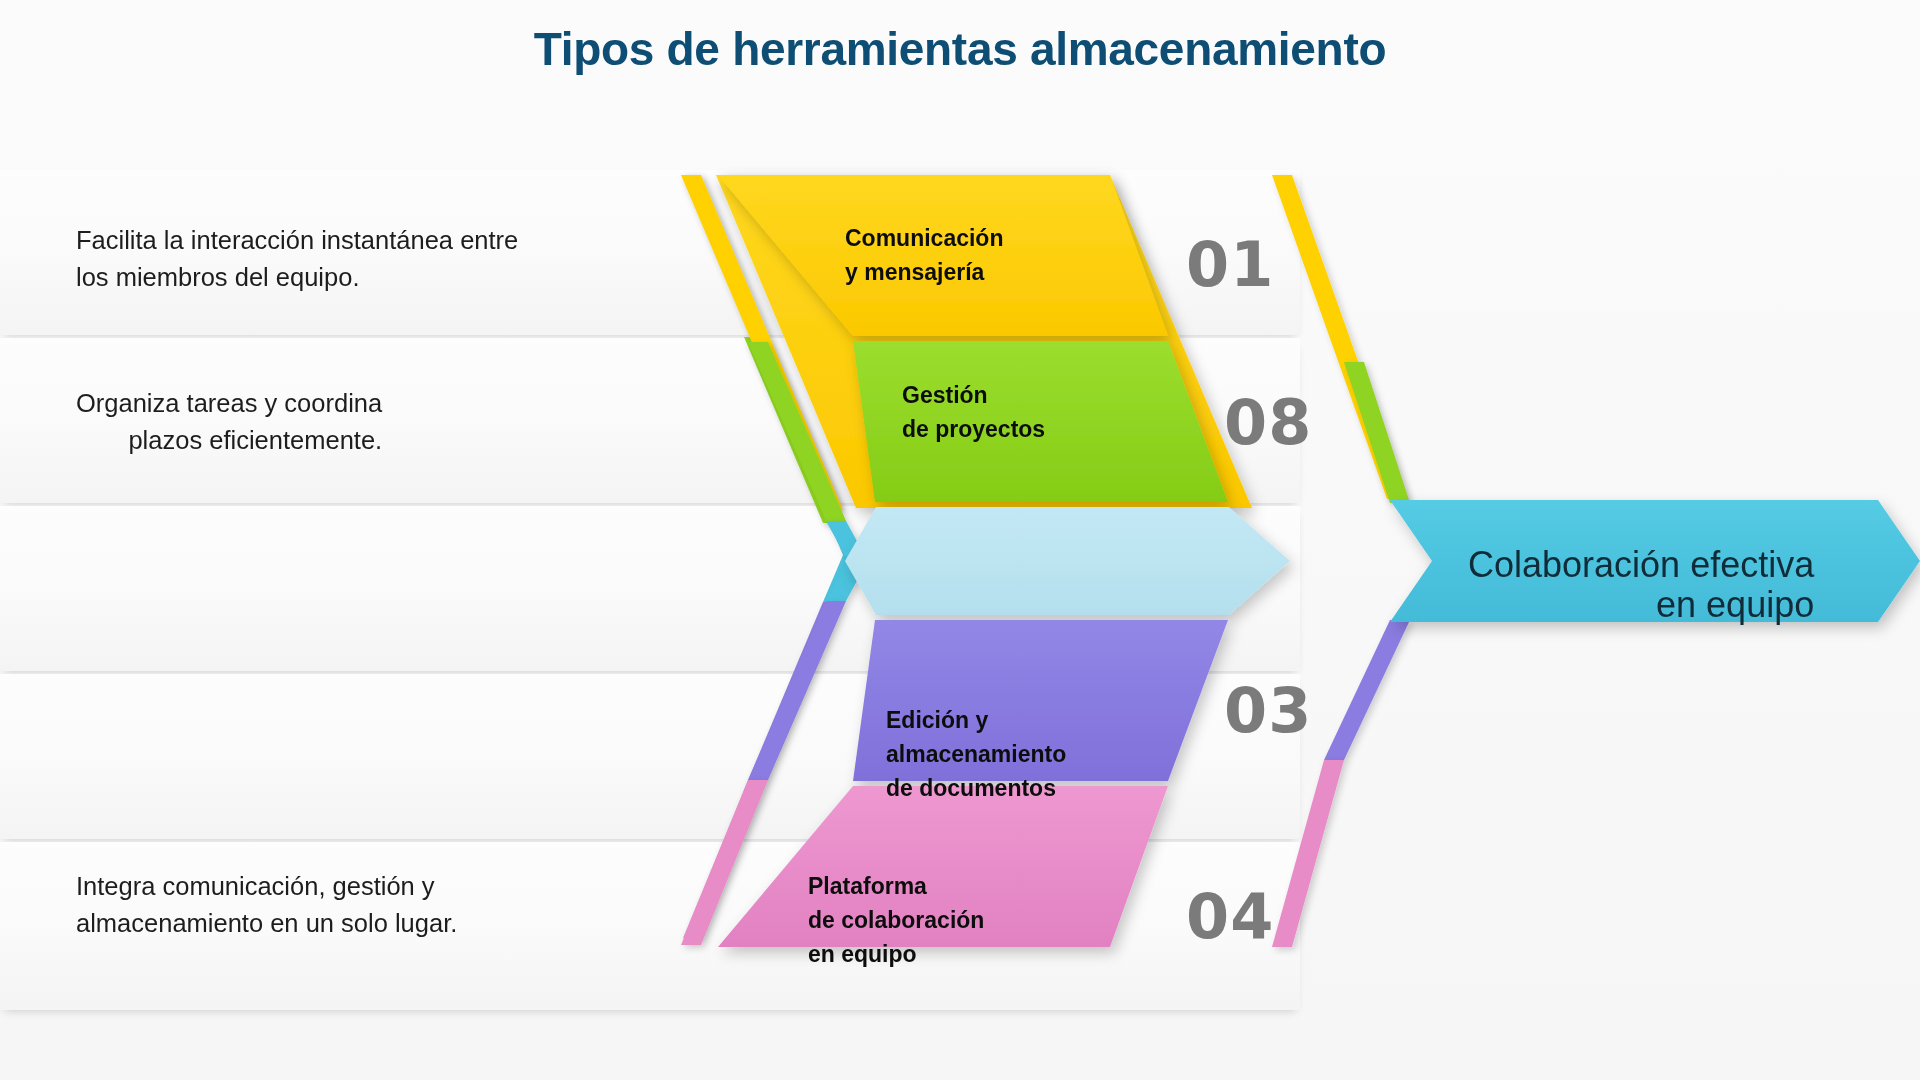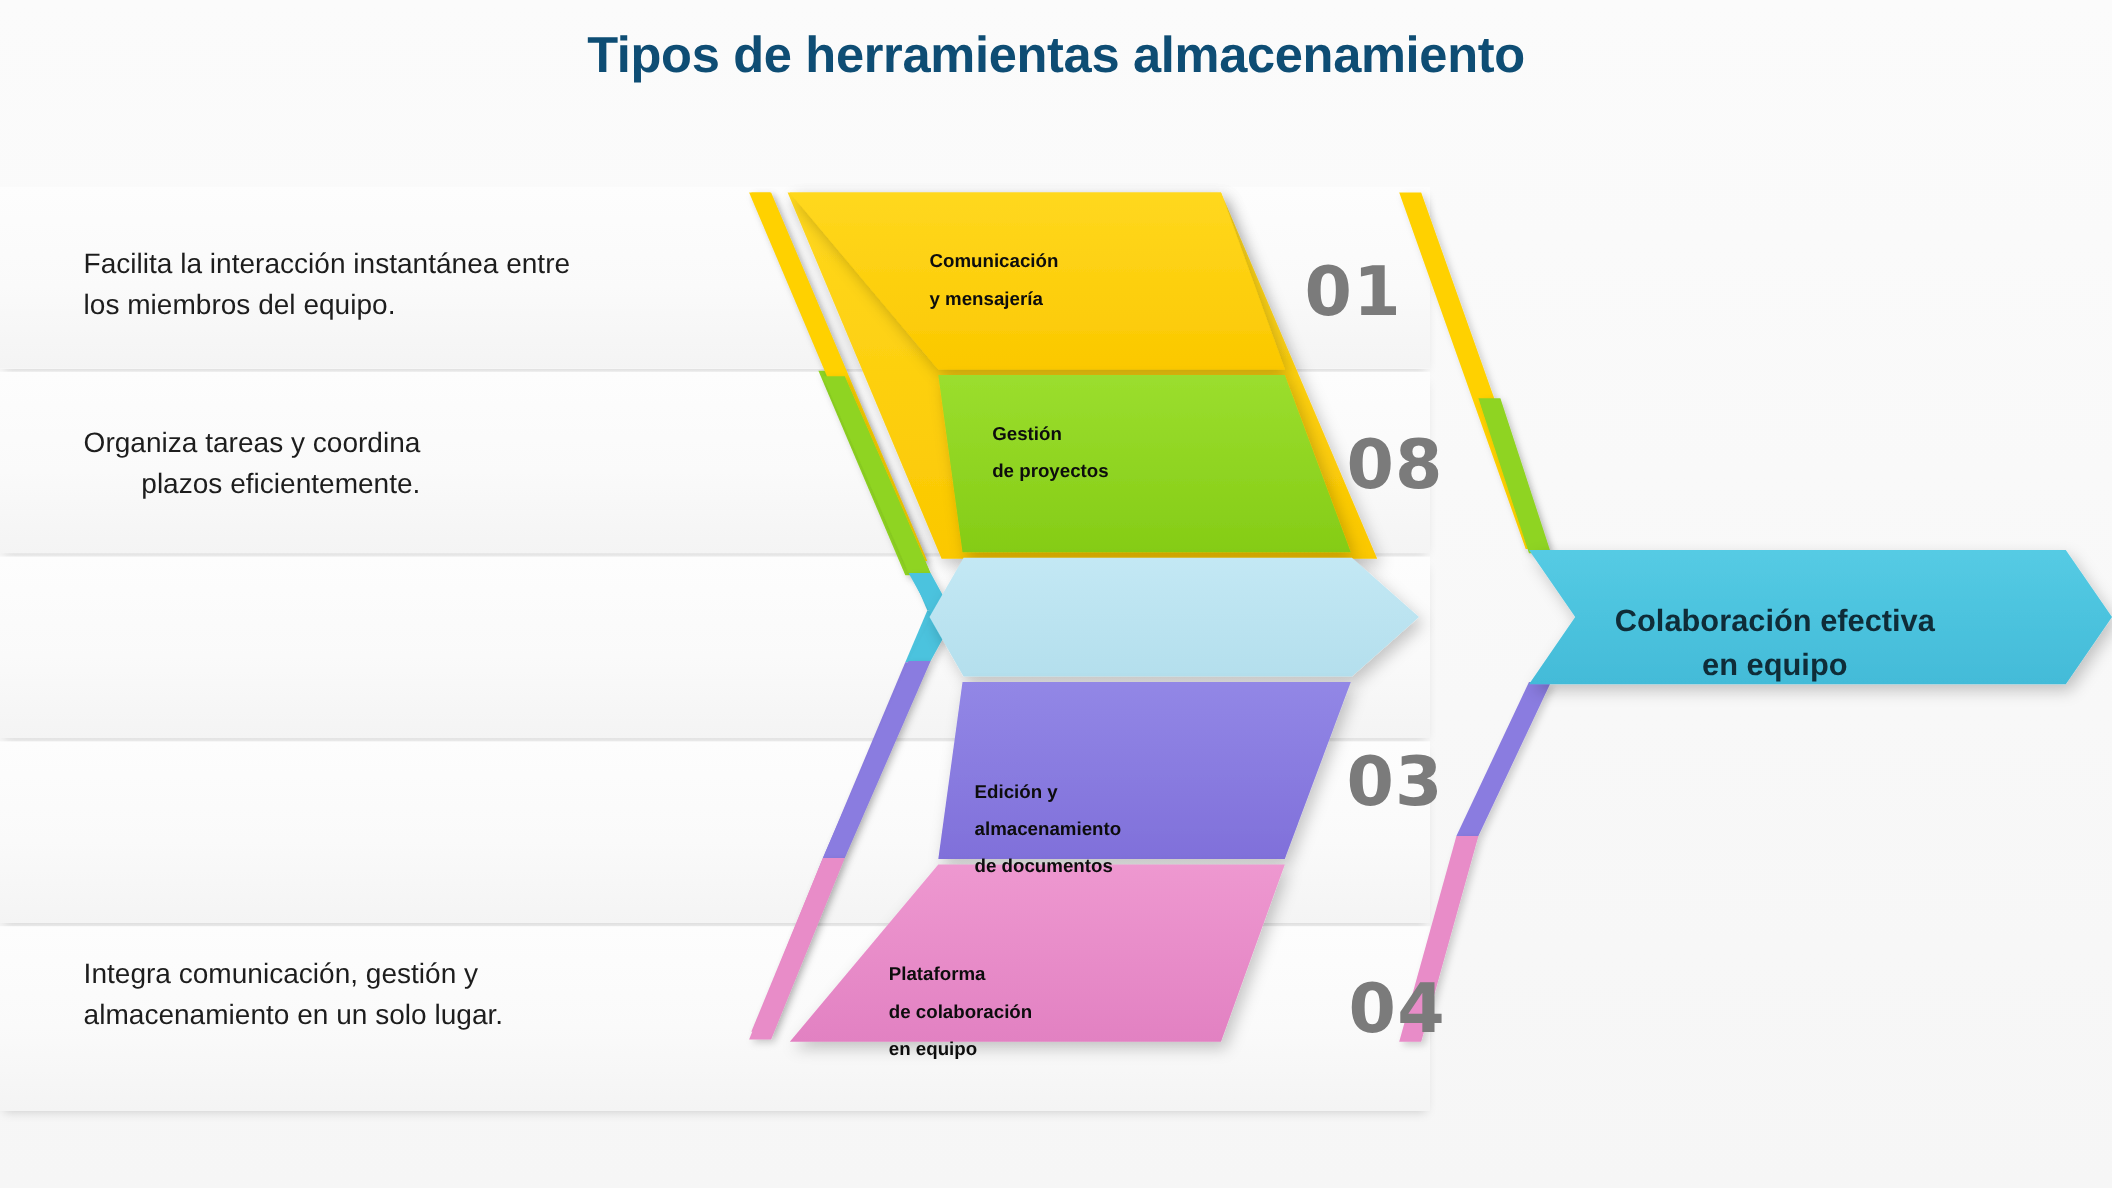--- a/index.html
+++ b/index.html
@@ -79,38 +79,38 @@
     width: 1920px;
     height: 1080px;
     z-index: 10;
     pointer-events: none;
   }
 
   
   .chevlabel {
     position: absolute;
     z-index: 30;
-    font-size: 17px;
+    font-size: 23px;
     line-height: 34px;
     font-weight: bold;
     color: #0d0d0d;
     white-space: pre-line;
     text-align: left;
   }
   .goal-label {
     position: absolute;
     z-index: 30;
     left: 1468px;
     top: 545px;
-    font-size: 28px;
+    font-size: 36px;
     line-height: 40px;
-    font-weight: bold;
+    font-weight: normal;
     color: #0f2c38;
     white-space: pre-line;
-    text-align: center;
+    text-align: right;
   }
 </style>
 </head>
 <body>
 
 <div id="stage">
 
   <div id="title">Tipos de herramientas almacenamiento</div>
 
   <div class="band" style="top:170px; height:165px;"></div>
@@ -234,15 +234,15 @@
   <div class="chevlabel" style="left:808px; top:869px; width:320px;">Plataforma
 de colaboración
 en equipo</div>
 
   <div class="goal-label">Colaboración efectiva
 en equipo</div>
 
   <div class="stepnum" style="left:1186px; top:228px;">01</div>
   <div class="stepnum" style="left:1224px; top:386px;">08</div>
   <div class="stepnum" style="left:1224px; top:674px;">03</div>
-  <div class="stepnum" style="left:1186px; top:880px;margin-left:40px;">04</div>
+  <div class="stepnum" style="left:1186px; top:880px;">04</div>
 
 </div>
 
 </body></html>

